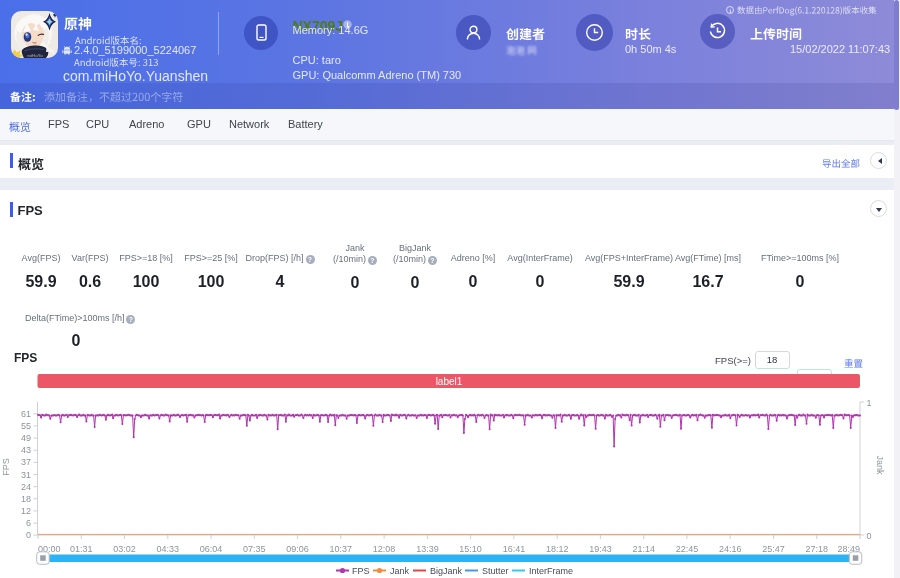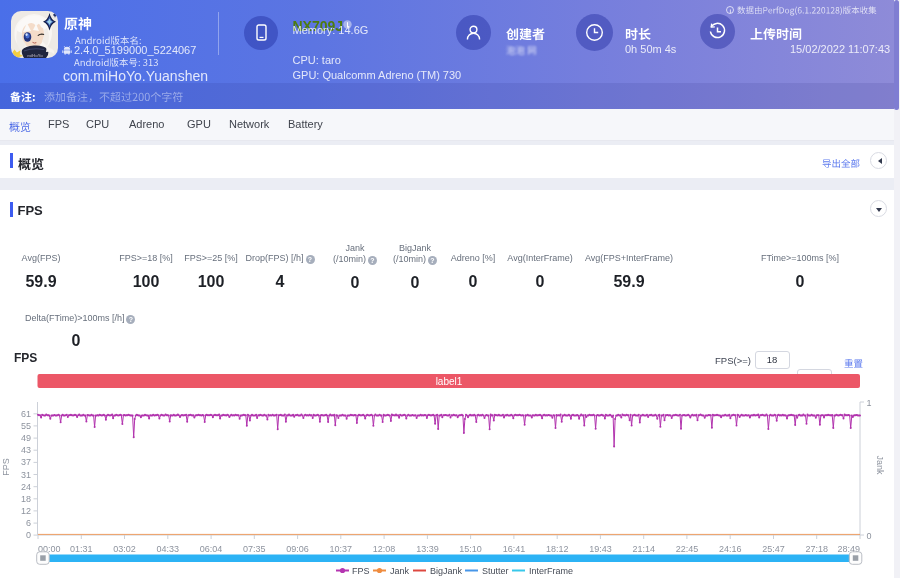--- a/index.html
+++ b/index.html
@@ -184,20 +184,24 @@
 <div class="card" style="top:190px;height:388px"></div>
 <div class="sbar" style="left:10px;top:202px;height:15px"></div>
 <div class="sectitle" style="left:17.5px;top:203px">FPS</div>
 <div class="cbtn" style="left:870px;top:200px">
       <div class="tri-d"></div>
     </div>
 <div class="scol" style="left:-9px">
       <div class="slab">Avg(FPS)</div>
       <div class="sval">59.9</div>
     </div>
+    <div class="scol" style="left:40px">
+      <div class="slab">Var(FPS)</div>
+      <div class="sval">0.6</div>
+    </div>
     <div class="scol" style="left:96px">
       <div class="slab">FPS&gt;=18 [%]</div>
       <div class="sval">100</div>
     </div>
     <div class="scol" style="left:161px">
       <div class="slab">FPS&gt;=25 [%]</div>
       <div class="sval">100</div>
     </div>
     <div class="scol" style="left:230px">
       <div class="slab">Drop(FPS) [/h]<span class="qm">?</span></div>
@@ -215,20 +219,24 @@
       <div class="slab">Adreno [%]</div>
       <div class="sval">0</div>
     </div>
     <div class="scol" style="left:490px">
       <div class="slab">Avg(InterFrame)</div>
       <div class="sval">0</div>
     </div>
     <div class="scol" style="left:579px">
       <div class="slab">Avg(FPS+InterFrame)</div>
       <div class="sval">59.9</div>
+    </div>
+    <div class="scol" style="left:658px">
+      <div class="slab">Avg(FTime) [ms]</div>
+      <div class="sval">16.7</div>
     </div>
     <div class="scol" style="left:750px">
       <div class="slab">FTime&gt;=100ms [%]</div>
       <div class="sval">0</div>
     </div>
 <div class="slab abs" style="left:25px;top:303px">Delta(FTime)&gt;100ms [/h]<span class="qm">?</span></div>
 <div class="sval abs" style="left:40px;top:323px;width:72px;text-align:center">0</div>
 <div class="sectitle" style="left:14px;top:351px;font-size:12px">FPS</div>
 <div class="ctrl" style="left:715px;top:355px;font-size:9.5px">FPS(&gt;=)</div>
 <div class="inpbox" style="left:754.5px;top:351px">18</div>

